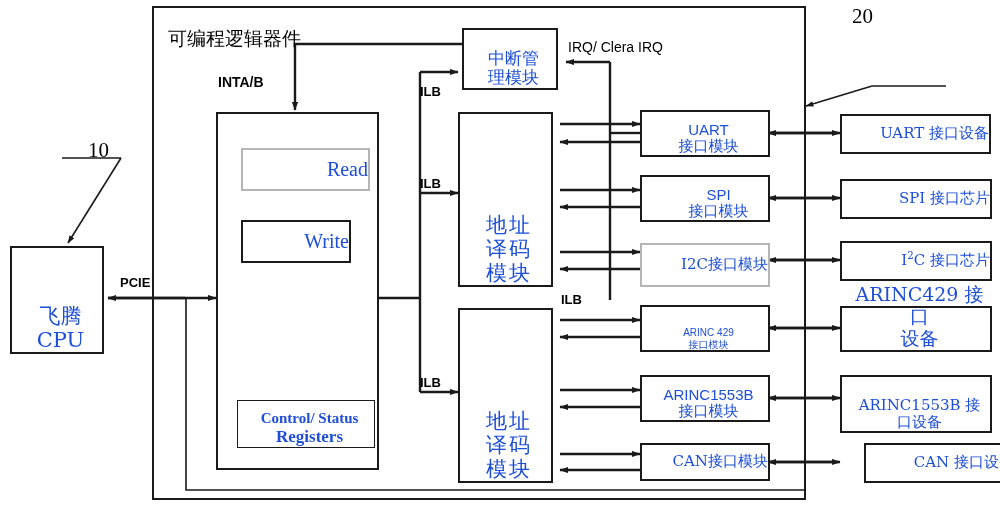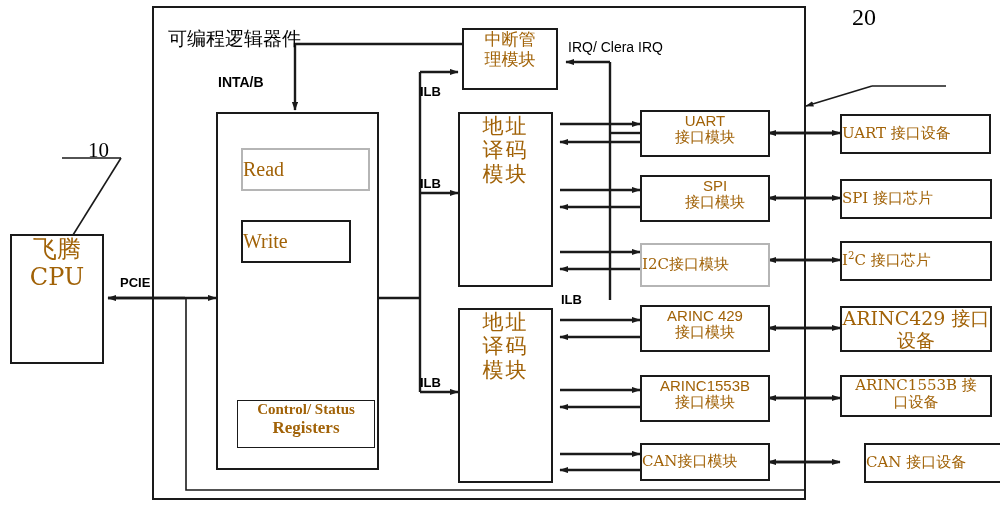--- a/index.html
+++ b/index.html
@@ -23,24 +23,25 @@
     height: 520px;
     pointer-events: none;
   }
   .box {
     position: absolute;
     box-sizing: border-box;
     border: 2px solid #1a1a1a;
     background: #ffffff;
     display: flex;
     align-items: center;
-    justify-content: flex-start;
+    justify-content: flex-end;
     text-align: center;
-    color: #a16207;
+    color: #1d4ed8;
     line-height: 1.15;
+    padding-left: 7px;
   }
   .box.thin { border-width: 1px; }
   .box.gray { border: 2px solid #b5b5b5; }
   .box.open { background: transparent; }
   .cn { font-family: "DejaVu Serif", "Liberation Serif", serif; }
   .sans { font-family: "Liberation Sans", "DejaVu Sans", sans-serif; }
   .label {
     position: absolute;
     color: #000000;
     white-space: nowrap;
@@ -129,23 +130,23 @@
       <path d="M768,462 L840,462" marker-end="url(#ah)"></path>
 
     </g>
   </svg>
 
   <div class="box open thin" style="left:152px; top:6px; width:654px; height:494px; border-width:2px;"></div>
 
   <div class="label serif" style="left:168px; top:26px; font-size:19px; font-family:'DejaVu Serif', serif;">可编程逻辑器件</div>
 
   <div class="label serif" style="left:88px; top:138px; font-size:21px;">10</div>
-  <div class="label serif" style="left:852px; top:4px; font-size:24px;">20</div>
-
-  <div class="box" style="left:10px; top:234px; width:94px; height:130px; flex-direction:column; font-size:24px;">
+  <div class="label serif" style="left:852px; top:4px; font-size:21px;">20</div>
+
+  <div class="box" style="left:10px; top:246px; width:94px; height:108px; flex-direction:column; font-size:21px;">
     <span class="stack cn">
       <span>飞腾</span>
       <span>CPU</span>
     </span>
   </div>
 
   <div class="label" style="left:120px; top:275px; font-size:13px; font-weight:600;">PCIE</div>
 
   <div class="box" style="left:216px; top:112px; width:163px; height:358px; display:block;">
     <div style="position:absolute; left:0; right:0; top:112px; text-align:center; font-size:21px;" class="cn">PCIE硬核</div>
@@ -209,21 +210,21 @@
     <span class="stack" style="text-align:center;margin-left:20px;">
       <span class="sans">SPI</span>
       <span class="cn">接口模块</span>
     </span>
   </div>
 
   <div class="box gray" style="left:640px; top:243px; width:130px; height:44px; font-size:15px;">
     <span class="cn">I2C接口模块</span>
   </div>
 
-  <div class="box" style="left:640px; top:305px; width:130px; height:47px; flex-direction:column; font-size:15px;">
+  <div class="box" style="left:640px; top:305px; width:130px; height:47px; flex-direction:column; font-size:10px;">
     <span class="stack" style="text-align:center;">
       <span class="sans">ARINC 429</span>
       <span class="cn">接口模块</span>
     </span>
   </div>
 
   <div class="box" style="left:640px; top:375px; width:130px; height:47px; flex-direction:column; font-size:15px;">
     <span class="stack" style="text-align:center;">
       <span class="sans">ARINC1553B</span>
       <span class="cn">接口模块</span>
@@ -246,21 +247,21 @@
     <span class="cn">I<sup>2</sup>C 接口芯片</span>
   </div>
 
   <div class="box" style="left:840px; top:306px; width:152px; height:46px; flex-direction:column; font-size:19px;">
     <span class="stack cn" style="text-align:center;">
       <span>ARINC429 接口</span>
       <span>设备</span>
     </span>
   </div>
 
-  <div class="box" style="left:840px; top:375px; width:152px; height:42px; flex-direction:column; font-size:15px;">
+  <div class="box" style="left:840px; top:375px; width:152px; height:58px; flex-direction:column; font-size:15px;">
     <span class="stack cn" style="text-align:center;">
       <span>ARINC1553B 接</span>
       <span>口设备</span>
     </span>
   </div>
 
   <div class="box" style="left:864px; top:443px; width:152px; height:40px; font-size:15px;">
     <span class="cn">CAN 接口设备</span>
   </div>
 

